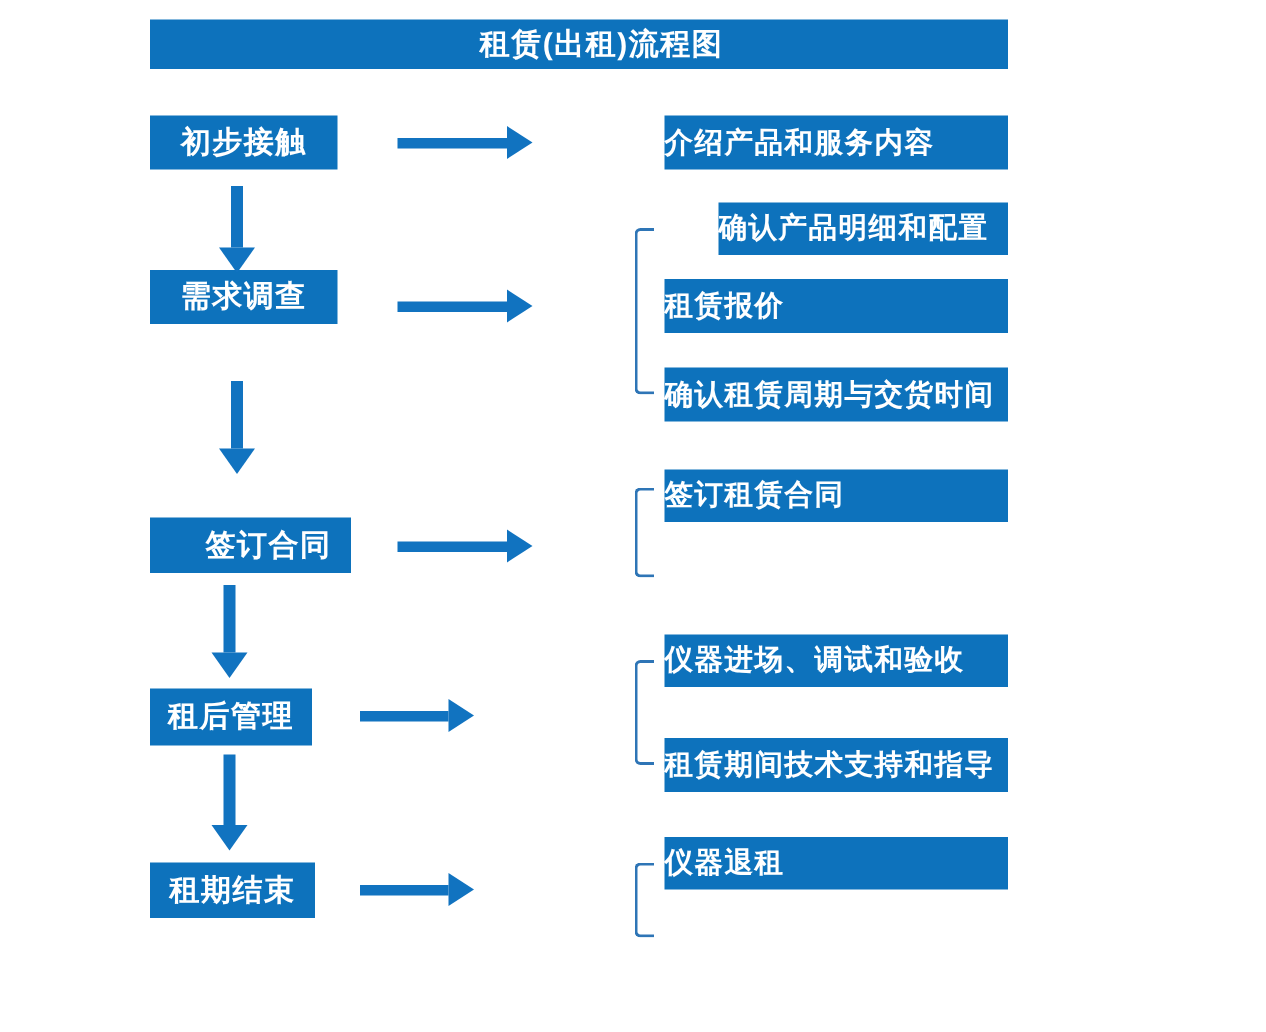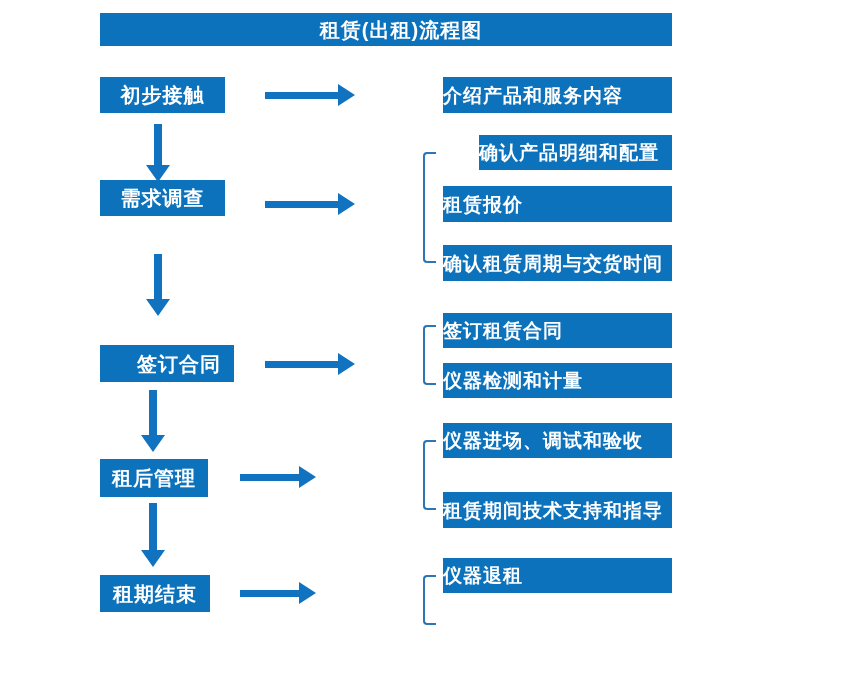--- a/index.html
+++ b/index.html
@@ -99,20 +99,19 @@
   <div class="bracket" style="top:440px;height:70px;"></div>
   <div class="bracket" style="top:575px;height:50px;"></div>
 
   <div class="box rbox" style="top:77px;height:36px;">介绍产品和服务内容</div>
 
   <div class="box rbox" style="top:135px;height:35px;margin-left:36px;">确认产品明细和配置</div>
   <div class="box rbox" style="top:186px;height:36px;">租赁报价</div>
   <div class="box rbox" style="top:245px;height:36px;">确认租赁周期与交货时间</div>
 
   <div class="box rbox" style="top:313px;height:35px;text-align:right;">签订租赁合同</div>
-  <div class="box rbox" style="top:363px;height:35px;">仪器检测和计量</div>
 
   <div class="box rbox" style="top:423px;height:35px;">仪器进场、调试和验收</div>
   <div class="box rbox" style="top:492px;height:36px;">租赁期间技术支持和指导</div>
 
   <div class="box rbox" style="top:558px;height:35px;">仪器退租</div>
 
 </div>
 
 </body></html>

